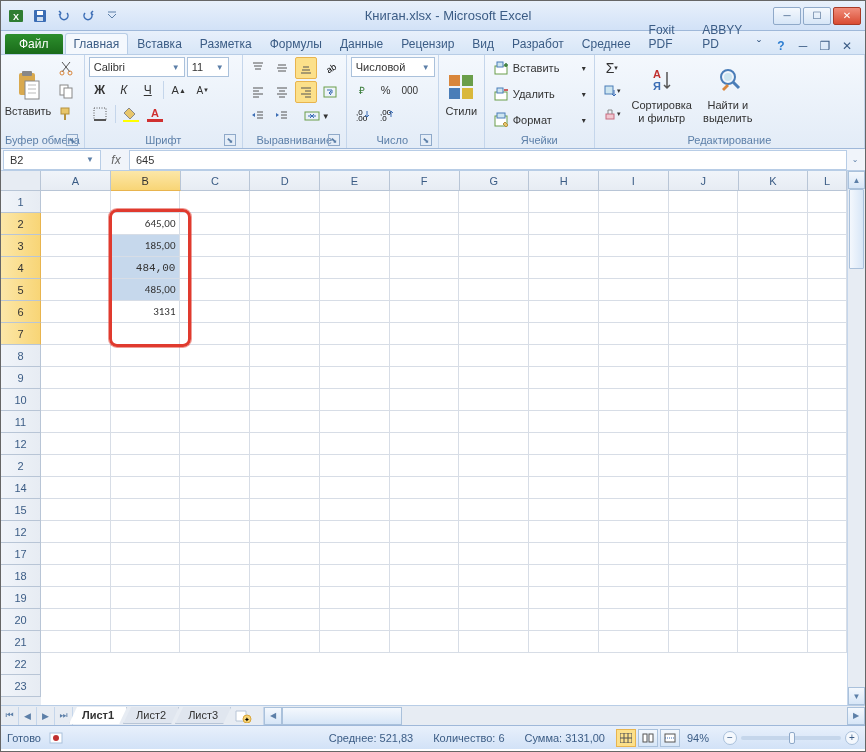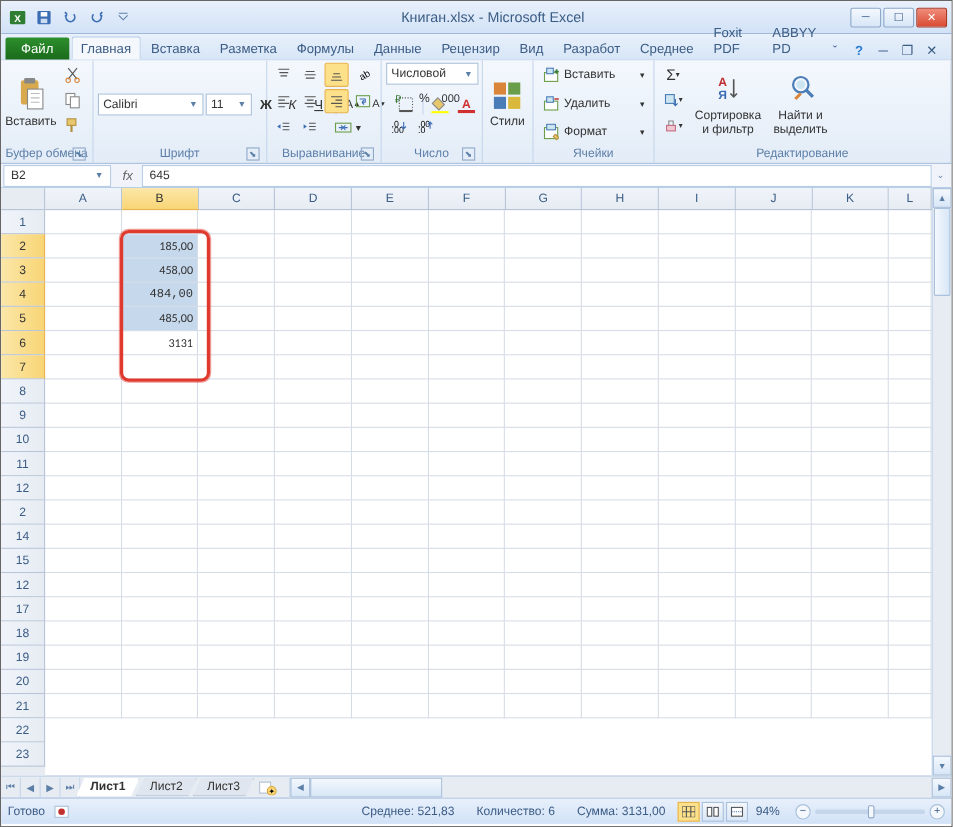--- a/index.html
+++ b/index.html
@@ -193,21 +193,21 @@
               <rect x="3" y="2" width="8" height="6" fill="#e8c66b" stroke="#b5923f"></rect>
               <rect x="6" y="8" width="2" height="6" fill="#b5923f"></rect>
             </svg>
           </div>
       </div>
     </div>
     <div class="group-label"><span>Буфер обмена</span><div class="dlg">⬊</div></div>
   </div>
 
   <div class="group" style="width:158px">
-    <div class="group-body" style="gap:2px">
+    <div class="group-body" style="flex-direction:column;gap:2px">
       <div class="row">
         <div class="combo" style="width:96px">
             <span>Calibri</span>
             <span class="arrow">▼</span>
           </div>
         <div class="combo" style="width:42px">
             <span>11</span>
             <span class="arrow">▼</span>
           </div>
       </div>
@@ -532,35 +532,35 @@
         <div class="cell" style="width: 72px;"></div>
         <div class="cell" style="width: 72px;"></div>
         <div class="cell" style="width: 72px;"></div>
         <div class="cell" style="width: 72px;"></div>
         <div class="cell" style="width: 72px;"></div>
         <div class="cell" style="width: 72px;"></div>
         <div class="cell" style="width: 40px;"></div>
       </div>
       <div class="cellrow">
         <div class="cell" style="width: 72px;"></div>
+        <div class="cell active" style="width: 72px;">645,00</div>
+        <div class="cell" style="width: 72px;"></div>
+        <div class="cell" style="width: 72px;"></div>
+        <div class="cell" style="width: 72px;"></div>
+        <div class="cell" style="width: 72px;"></div>
+        <div class="cell" style="width: 72px;"></div>
+        <div class="cell" style="width: 72px;"></div>
+        <div class="cell" style="width: 72px;"></div>
+        <div class="cell" style="width: 72px;"></div>
+        <div class="cell" style="width: 72px;"></div>
+        <div class="cell" style="width: 40px;"></div>
+      </div>
+      <div class="cellrow">
+        <div class="cell" style="width: 72px;"></div>
         <div class="cell selected" style="width: 72px;">185,00</div>
-        <div class="cell" style="width: 72px;"></div>
-        <div class="cell" style="width: 72px;"></div>
-        <div class="cell" style="width: 72px;"></div>
-        <div class="cell" style="width: 72px;"></div>
-        <div class="cell" style="width: 72px;"></div>
-        <div class="cell" style="width: 72px;"></div>
-        <div class="cell" style="width: 72px;"></div>
-        <div class="cell" style="width: 72px;"></div>
-        <div class="cell" style="width: 72px;"></div>
-        <div class="cell" style="width: 40px;"></div>
-      </div>
-      <div class="cellrow">
-        <div class="cell" style="width: 72px;"></div>
-        <div class="cell selected" style="width: 72px;">458,00</div>
         <div class="cell" style="width: 72px;"></div>
         <div class="cell" style="width: 72px;"></div>
         <div class="cell" style="width: 72px;"></div>
         <div class="cell" style="width: 72px;"></div>
         <div class="cell" style="width: 72px;"></div>
         <div class="cell" style="width: 72px;"></div>
         <div class="cell" style="width: 72px;"></div>
         <div class="cell" style="width: 72px;"></div>
         <div class="cell" style="width: 72px;"></div>
         <div class="cell" style="width: 40px;"></div>

